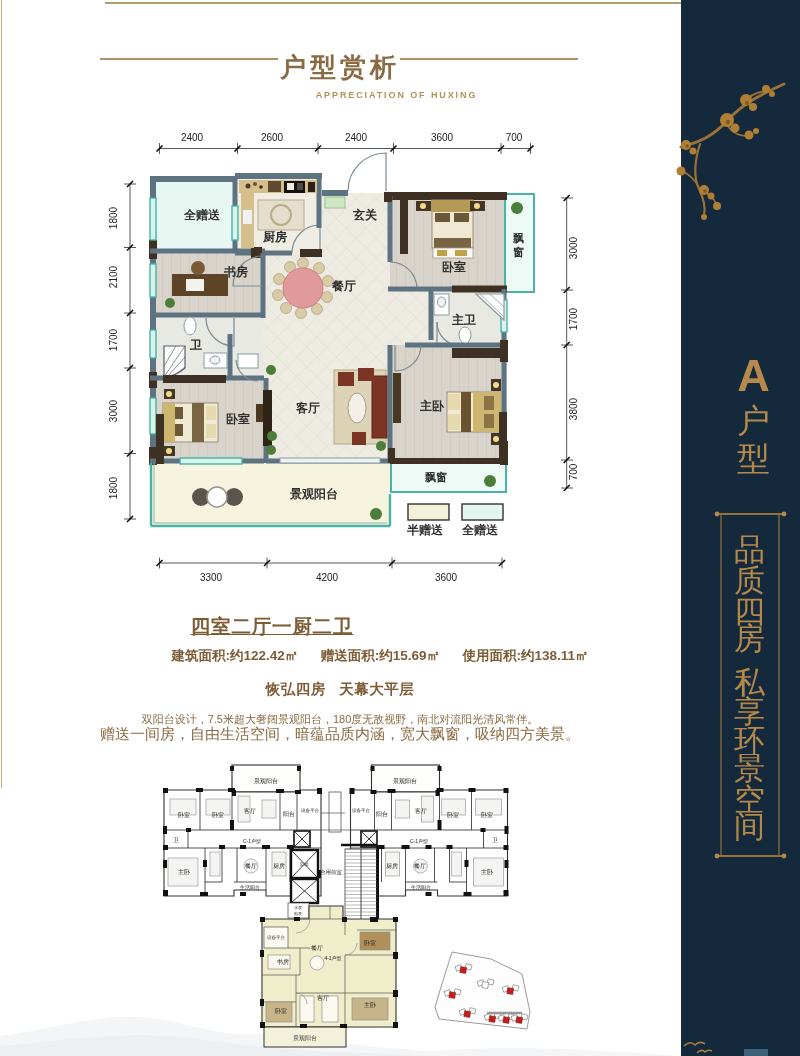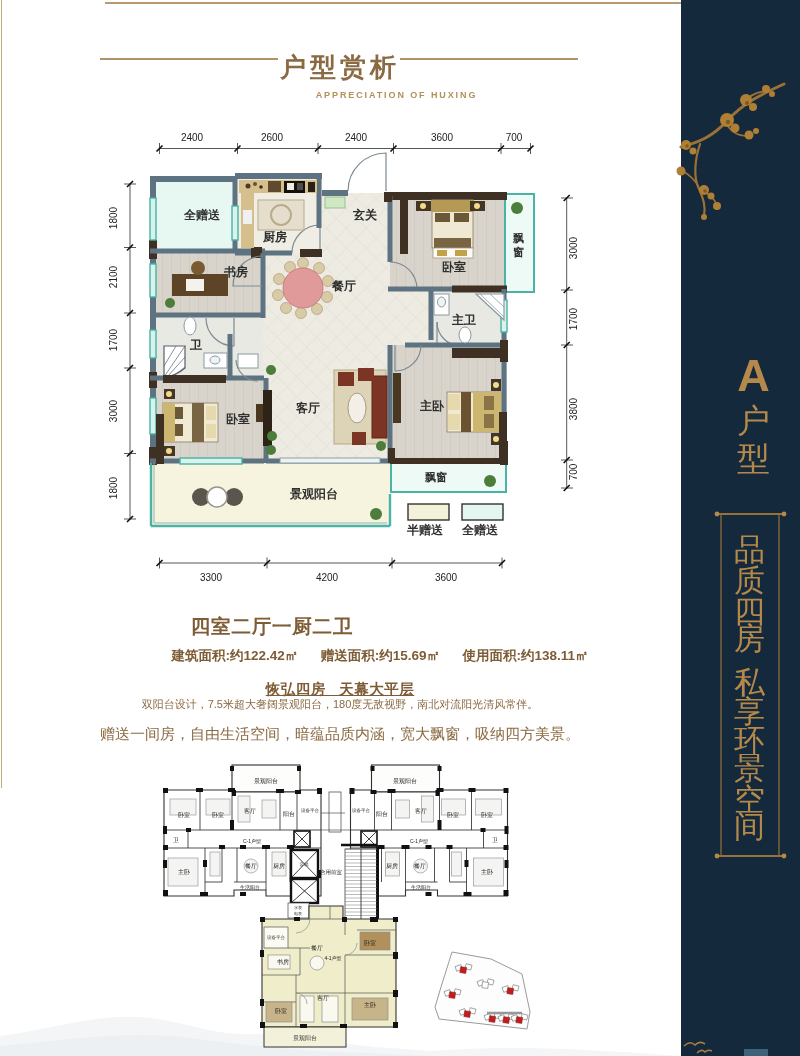--- a/index.html
+++ b/index.html
@@ -696,27 +696,27 @@
 
 <g stroke="#a9813e" stroke-width="1.6" fill="none">
 <path d="M684 1046 C 688 1042, 692 1042, 695 1045 C 698 1042, 702 1042, 705 1044"></path>
 <path d="M697 1053 C 700 1050, 703 1050, 705 1052 C 707 1050, 710 1050, 712 1051"></path>
 </g>
 
 <rect x="744" y="1049" width="24" height="7" fill="#3e6277"></rect>
 
 </svg>
 
-<div class="abs" style="left:0px;top:613px;width:544px;text-align:center;font-size:19.5px;font-weight:bold;color:#7e5c35;letter-spacing:0.8px;">四室二厅一厨二卫</div>
+<div class="abs" style="left:0px;top:613px;width:544px;text-align:center;font-size:19.5px;font-weight:bold;color:#7e5c35;letter-spacing:0.8px;text-decoration:underline;">四室二厅一厨二卫</div>
 
 <div class="abs" style="left:0px;top:647px;width:680px;text-align:center;font-size:13.5px;font-weight:bold;color:#7e5c35;margin-left:40px;">建筑面积:约122.42㎡&nbsp;&nbsp;&nbsp;&nbsp;&nbsp;&nbsp;赠送面积:约15.69㎡&nbsp;&nbsp;&nbsp;&nbsp;&nbsp;&nbsp;使用面积:约138.11㎡</div>
 
-<div class="abs" style="left:0px;top:680px;width:680px;text-align:center;font-size:14.5px;font-weight:bold;color:#7e5c35;letter-spacing:0.5px;text-decoration:underline;">恢弘四房&nbsp;&nbsp;&nbsp;天幕大平层</div>
-
-<div class="abs" style="left:0px;top:697px;width:680px;text-align:center;font-size:11px;color:#8a6a42;">双阳台设计，7.5米超大奢阔景观阳台，180度无敌视野，南北对流阳光清风常伴。</div>
+<div class="abs" style="left:0px;top:680px;width:680px;text-align:center;font-size:14.5px;font-weight:bold;color:#7e5c35;letter-spacing:0.5px;">恢弘四房&nbsp;&nbsp;&nbsp;天幕大平层</div>
+
+<div class="abs" style="left:0px;top:712px;width:680px;text-align:center;font-size:11px;color:#8a6a42;">双阳台设计，7.5米超大奢阔景观阳台，180度无敌视野，南北对流阳光清风常伴。</div>
 
 <div class="abs" style="left:0px;top:725px;width:680px;text-align:center;font-size:15px;color:#8a6a42;">赠送一间房，自由生活空间，暗蕴品质内涵，宽大飘窗，吸纳四方美景。</div>
 
 <div class="abs" style="left:693px;top:350px;width:121px;text-align:center;font-size:45px;font-weight:bold;color:#b5894a;">A</div>
 
 <div class="abs" style="left:693px;top:399px;width:121px;text-align:center;font-size:33px;color:#b5894a;">户</div>
 
 <div class="abs" style="left:693px;top:437px;width:121px;text-align:center;font-size:33px;color:#b5894a;">型</div>
 
 <div class="abs" style="left:679px;top:0;width:121px;height:1056px;">

